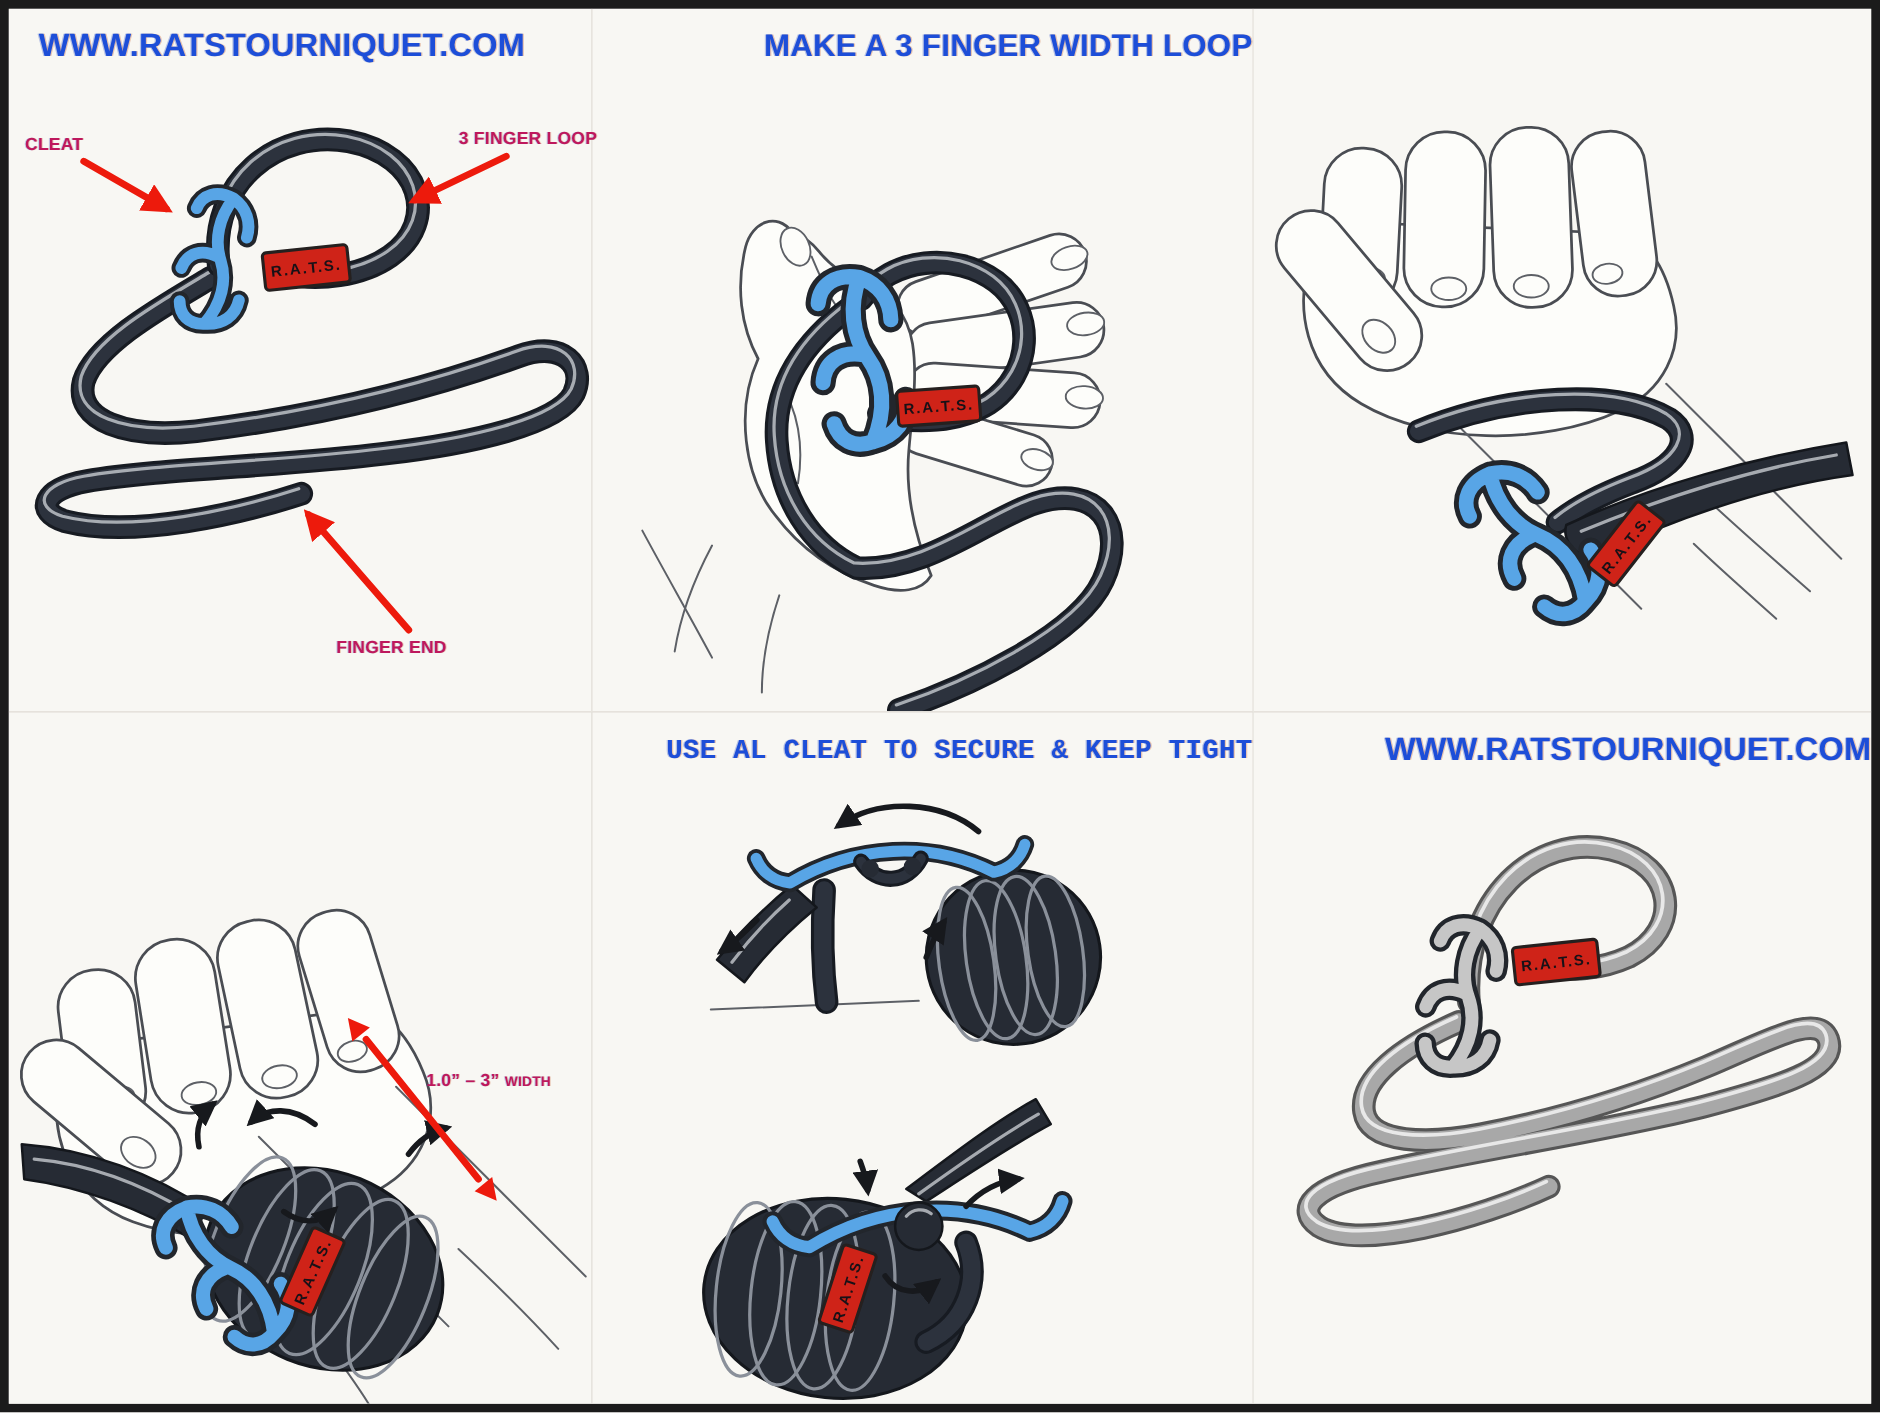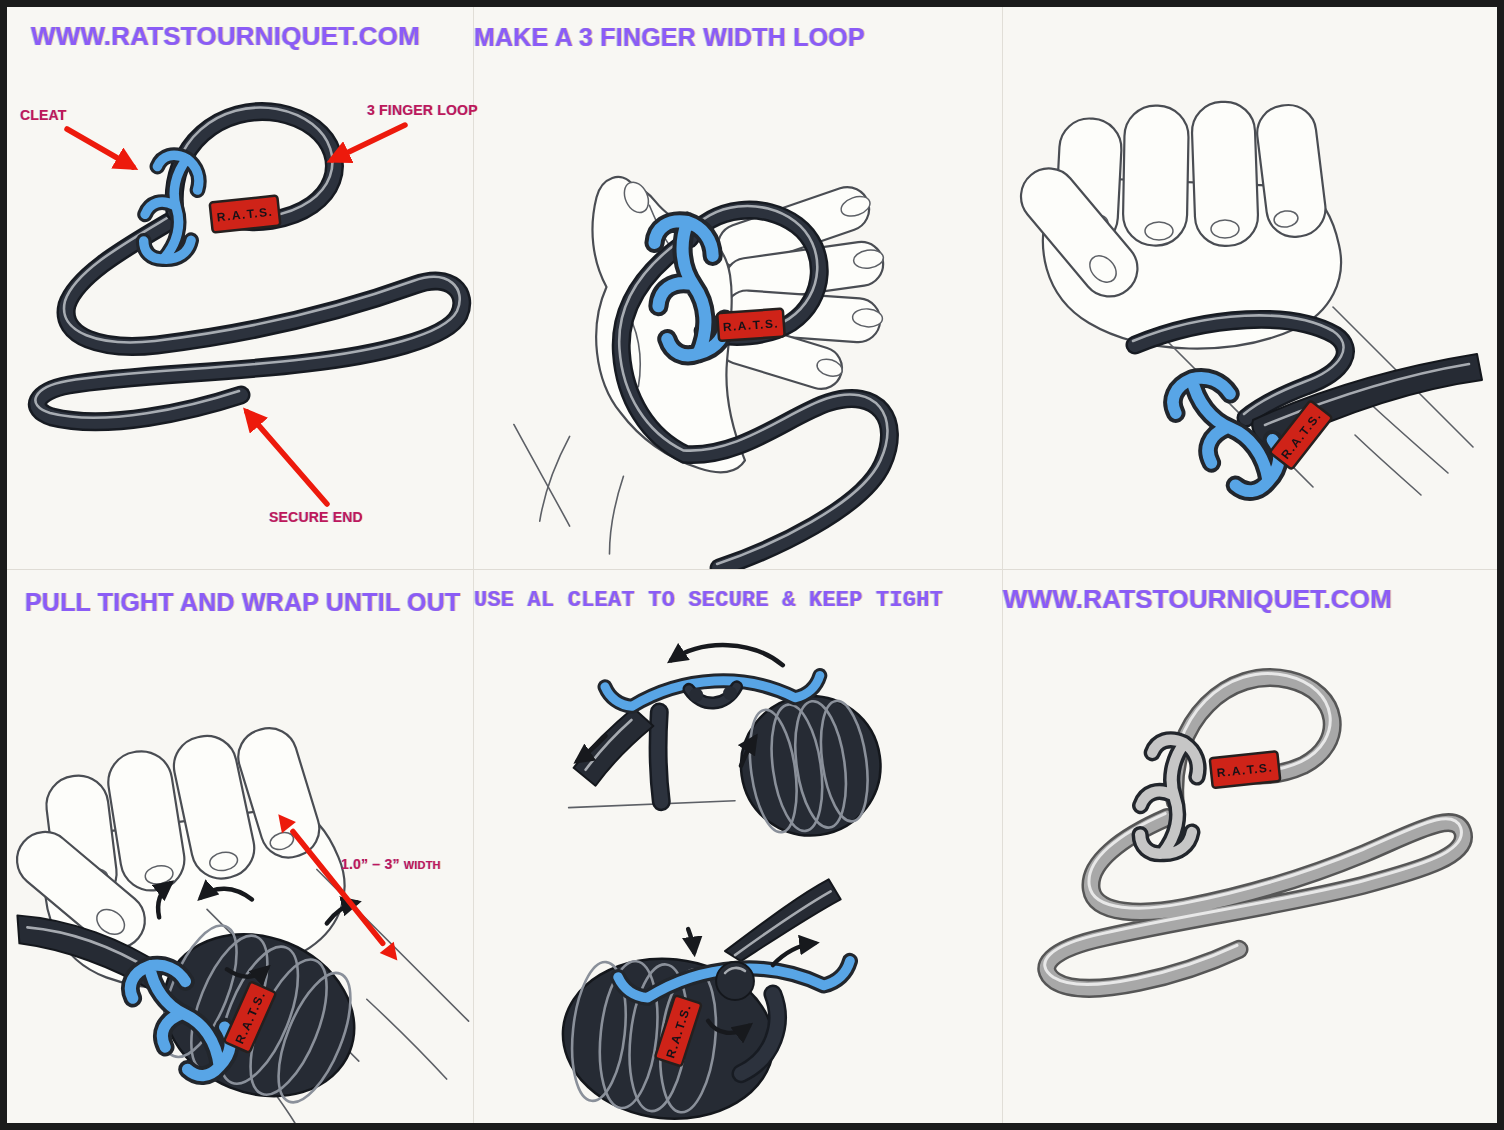--- a/index.html
+++ b/index.html
@@ -11,25 +11,25 @@
   .grid{
     position:absolute;inset:0;display:grid;
     grid-template-columns:466px 530px 1fr;
     grid-template-rows:562px 1fr;
   }
   .panel{position:relative;box-sizing:border-box;background:#f8f7f3;}
   .p-c2{border-left:1px solid #e1ded7;border-right:1px solid #e1ded7;}
   .p-r2{border-top:1px solid #dfdcd5;}
   .panel svg{position:absolute;inset:0;width:100%;height:100%;}
   .title{
-    position:absolute;z-index:3;font-weight:bold;font-size:25px;color:#8b5cf6;
+    position:absolute;z-index:3;font-weight:bold;font-size:25px;color:#1d4ed8;
     letter-spacing:.2px;white-space:nowrap;
     text-shadow:1px 0 0 rgba(190,70,10,.28), -1px 0 0 rgba(30,70,200,.30);
   }
-  .t-center{left:0;right:0;text-align:left;}
+  .t-center{left:0;right:0;text-align:right;}
   .lbl{
     position:absolute;z-index:3;font-weight:bold;font-size:14px;color:#be185d;
     letter-spacing:.2px;white-space:nowrap;
     text-shadow:.8px 0 0 rgba(190,70,10,.25), -.8px 0 0 rgba(30,70,200,.25);
   }
   .lbl .small{font-size:11px;}
   
   .bo{fill:none;stroke:#171b22;stroke-width:19;stroke-linecap:round;}
   .bi{fill:none;stroke:#2c323d;stroke-width:14;stroke-linecap:round;}
   .bh{fill:none;stroke:#c7cad0;stroke-width:2.6;stroke-linecap:round;opacity:.8;}
@@ -63,21 +63,21 @@
 </head>
 <body>
 
 <div class="sheet">
  <div class="grid">
 
   <div class="panel">
     <div class="title" style="left:24px;top:14px;font-size:26px;">WWW.RATSTOURNIQUET.COM</div>
     <div class="lbl" style="left:13px;top:100px;">CLEAT</div>
     <div class="lbl" style="left:360px;top:95px;font-size:14px;">3 FINGER LOOP</div>
-    <div class="lbl" style="left:262px;top:502px;">SECURE END</div>
+    <div class="lbl" style="left:262px;top:502px;">FINGER END</div>
 
     <svg viewBox="0 0 466 562">
       <defs>
         <marker id="hR1" viewBox="0 0 10 10" refX="7.5" refY="5" markerWidth="4.4" markerHeight="4.4" orient="auto">
           <path d="M0,0 L10,5 L0,10 z" fill="#ed1a0c"></path>
         </marker>
       </defs>
 
       <g>
         <path class="bo" d="M 162 215 C 120 240 70 268 60 298 C 52 330 95 344 150 338 C 240 327 330 306 408 278 C 444 265 462 286 452 308 C 440 332 370 348 300 356 C 220 366 120 368 62 378 C 28 384 20 402 45 410 C 100 424 185 404 234 388"></path>
@@ -207,21 +207,20 @@
         <path class="cb" d="M 1 -50 C -7 -34 -7 -16 1 -2 C 9 12 9 30 -1 48 M 1 -50 C 12 -45 18 -35 17 -23 M 1 -50 C -13 -54 -23 -48 -25 -37 M -1 -4 C -15 -8 -25 -2 -27 10 M -1 48 C 13 46 21 37 21 25 M -1 48 C -13 51 -21 45 -23 35"></path>
       </g>
       <g class="tag" transform="translate(298,428) rotate(-52)">
         <rect x="-33" y="-14" width="66" height="28" rx="3"></rect>
         <text y="4.5">R.A.T.S.</text>
       </g>
     </svg>
   </div>
 
   <div class="panel p-r2">
-    <div class="title" style="left:18px;top:18px;">PULL TIGHT AND WRAP UNTIL OUT</div>
     <div class="lbl" style="left:334px;top:286px;">
       <span>1.0” – 3”</span>
       <span class="small">WIDTH</span>
     </div>
     <svg viewBox="0 0 466 554">
       <defs>
         <marker id="hB4" viewBox="0 0 10 10" refX="7.5" refY="5" markerWidth="4.6" markerHeight="4.6" orient="auto">
           <path d="M0,0 L10,5 L0,10 z" fill="#17191d"></path>
         </marker>
       </defs>

